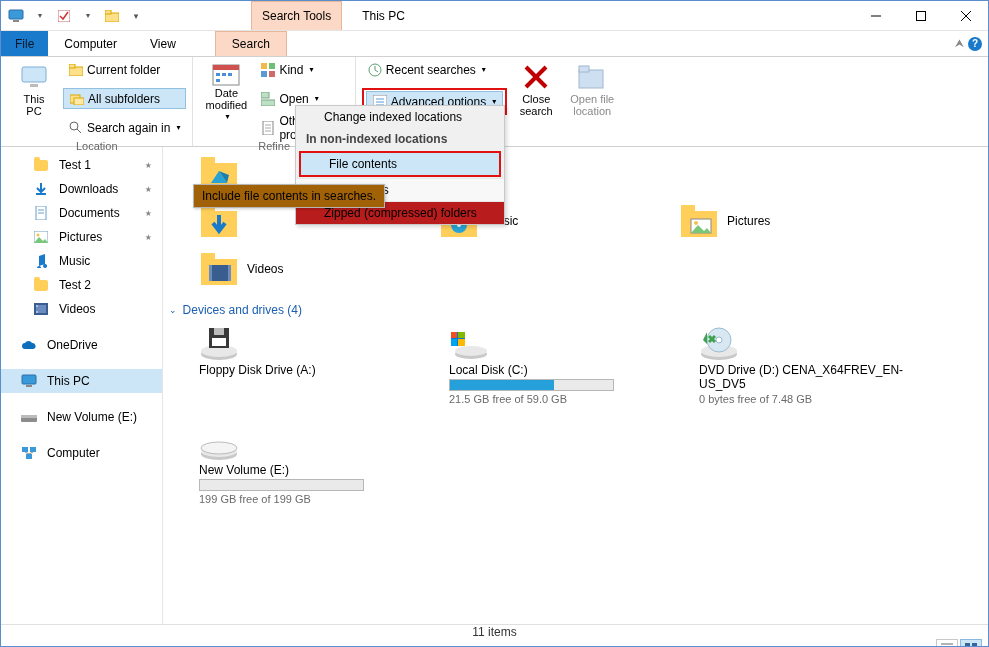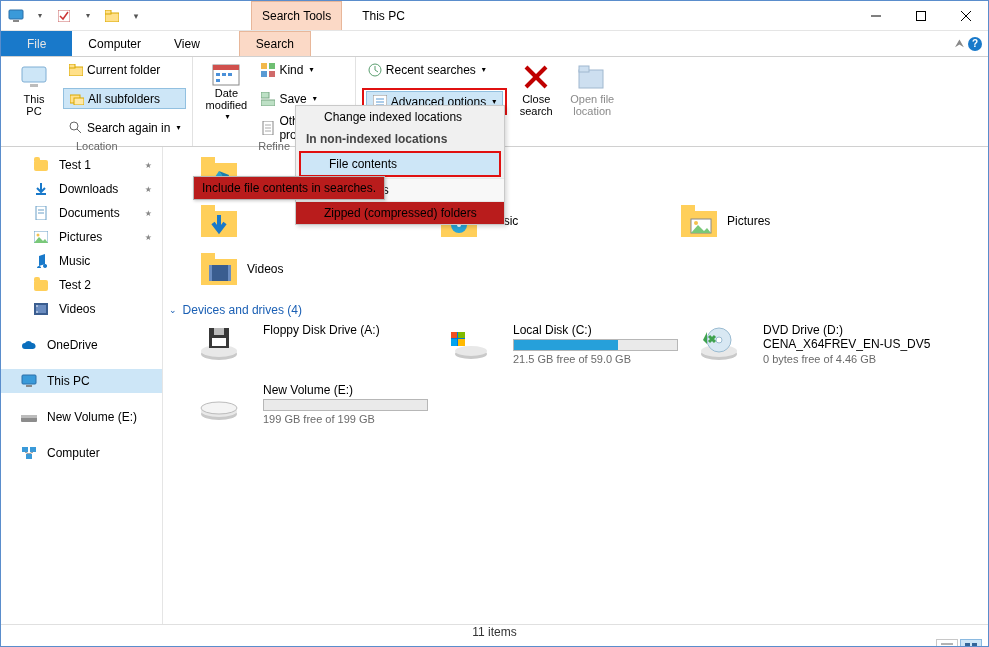--- a/index.html
+++ b/index.html
@@ -35,21 +35,21 @@
 
   
   .tabstrip {
     height: 26px;
     display: flex;
     align-items: stretch;
     background: #fff;
     border-bottom: 1px solid #d0d0d0;
   }
   .tab-file {
-    background: #1979ca; color: #e5e5e5; padding: 0 26px; display: flex; align-items: center;
+    background: #1979ca; color: #0f172a; padding: 0 14px; display: flex; align-items: center;
     font-size: 12px;
   }
   .tab {
     padding: 0 16px; display: flex; align-items: center;
     border-right: 1px solid transparent;
   }
   .tab.context-active {
     background: #fbd9c6;
     border: 1px solid #e8b79a; border-bottom: none;
     margin-left: auto-placement;
@@ -85,21 +85,21 @@
   }
   .dropdown-panel .dd-item { padding:4px 10px 4px 28px; background:#fff; border-top:1px solid #e8e8e8; }
   .dropdown-panel .dd-item:first-child { border-top:none; }
   .dropdown-panel .dd-header { padding:4px 10px; background:#f0f0f0; font-weight:bold; color:#444; }
   .dropdown-panel .dd-item.highlight { background:#cde6f7; }
   .dd-file-wrap { border:2px solid #e01010; margin:1px 3px; }
   .dd-file-wrap .dd-item { border-top:none; }
 
   
   .tooltip {
-    position:absolute; left:192px; top:175px; background:#b91c1c; border:1px solid #b6b6b6;
+    position:absolute; left:192px; top:183px; background:#a16207; border:1px solid #b6b6b6;
     padding:4px 8px; font-size:12px; z-index:60; box-shadow:1px 1px 3px rgba(0,0,0,0.2);
   }
 
   
   .main { flex:1; display:flex; overflow:hidden; }
   .sidebar {
     width:162px; border-right:1px solid #e5e5e5; padding-top:6px; overflow:hidden;
   }
   .side-item { height:24px; display:flex; align-items:center; gap:10px; padding-left:32px; font-size:12px; position:relative;}
   .side-item.pin::after { content:"\2605"; font-size:8px; color:#888; position:absolute; right:10px; }
@@ -111,21 +111,21 @@
 
   .section-header { color:#1a5fb4; display:flex; align-items:center; gap:6px; margin:2px 0 6px 0; }
   .section-header .chev { font-size:9px; }
 
   .folder-row { display:flex; flex-wrap:wrap; gap:18px 10px; margin-left:30px; }
   .folder-tile { width:230px; display:flex; align-items:center; gap:8px; }
   .folder-tile .ficon { width:40px; height:40px; display:flex; align-items:center; justify-content:center; }
   .folder-tile .label { font-size:12px; }
 
   .drive-row { display:flex; flex-wrap:wrap; gap:18px 10px; margin-left:30px; }
-  .drive-tile { width:240px; display:flex; gap:24px; }
+  .drive-tile { width:240px; display:flex; gap:0;flex-direction:column; }
   .drive-tile .dicon { width:40px; height:40px; display:flex; align-items:center; justify-content:center; }
   .drive-info { display:flex; flex-direction:column; gap:2px; font-size:12px; }
   .drive-info .sub { color:#6a6a6a; font-size:11px; }
   .usage-bar { width:165px; height:12px; border:1px solid #b7b7b7; background:#eaeaea; }
   .usage-fill { height:100%; background:#26a0da; }
 
   
   .statusbar {
     height:22px; border-top:1px solid #e0e0e0; display:flex; align-items:center;
     padding:0 6px; font-size:12px; color:#333;flex-direction:column;
@@ -281,21 +281,21 @@
               <rect x="8" y="8" width="6" height="6" fill="#d06a6a"></rect>
             </svg>
           <span>Kind</span>
             <span class="caret">▾</span>
         </div>
         <div class="smallrow">
           <svg width="14" height="14">
               <rect x="0" y="8" width="14" height="6" fill="#bde0c5" stroke="#7aa884"></rect>
               <rect x="0" y="0" width="8" height="6" fill="#bde0c5" stroke="#7aa884"></rect>
             </svg>
-          <span>Save</span>
+          <span>Open</span>
             <span class="caret">▾</span>
         </div>
         <div class="smallrow">
           <svg width="14" height="14">
               <rect x="2" y="0" width="10" height="14" fill="#fff" stroke="#888"></rect>
               <line x1="4" y1="4" x2="10" y2="4" stroke="#aaa"></line>
               <line x1="4" y1="7" x2="10" y2="7" stroke="#aaa"></line>
               <line x1="4" y1="10" x2="10" y2="10" stroke="#aaa"></line>
             </svg>
           <span>Other<br>properties</span>
@@ -600,21 +600,21 @@
               <ellipse cx="20" cy="30" rx="18" ry="6" fill="#c9c9c9"></ellipse>
               <ellipse cx="20" cy="27" rx="18" ry="6" fill="#e8e8e8"></ellipse>
               <circle cx="20" cy="16" r="12" fill="#d8e8f3" stroke="#9abbd1"></circle>
               <circle cx="20" cy="16" r="3" fill="#fff" stroke="#9abbd1"></circle>
               <path d="M10 12 L16 18 M10 18 L16 12" stroke="#3fa24f" stroke-width="3"></path>
               <path d="M8 8 L8 20 L4 16 Z" fill="#3fa24f"></path>
             </svg>
         </div>
         <div class="drive-info">
           <span>DVD Drive (D:) CENA_X64FREV_EN-US_DV5</span>
-          <span class="sub">0 bytes free of 4.46 GB</span>
+          <span class="sub">0 bytes free of 7.48 GB</span>
         </div>
       </div>
       <div class="drive-tile">
         <div class="dicon">
           <svg width="40" height="38" viewBox="0 0 40 38">
               <ellipse cx="20" cy="30" rx="18" ry="6" fill="#c9c9c9"></ellipse>
               <ellipse cx="20" cy="27" rx="18" ry="6" fill="#e8e8e8"></ellipse>
               <ellipse cx="20" cy="24" rx="18" ry="6" fill="#f4f4f4" stroke="#bbb"></ellipse>
             </svg>
         </div>

